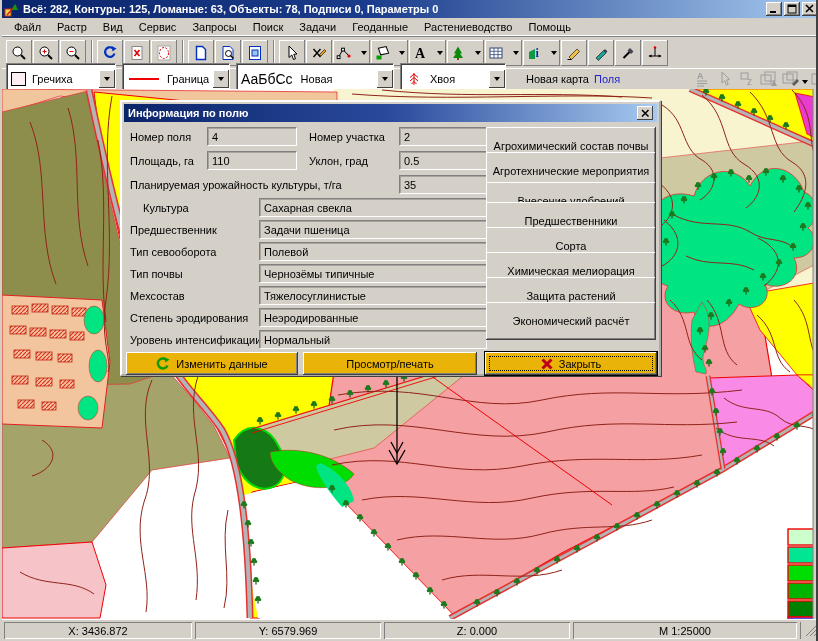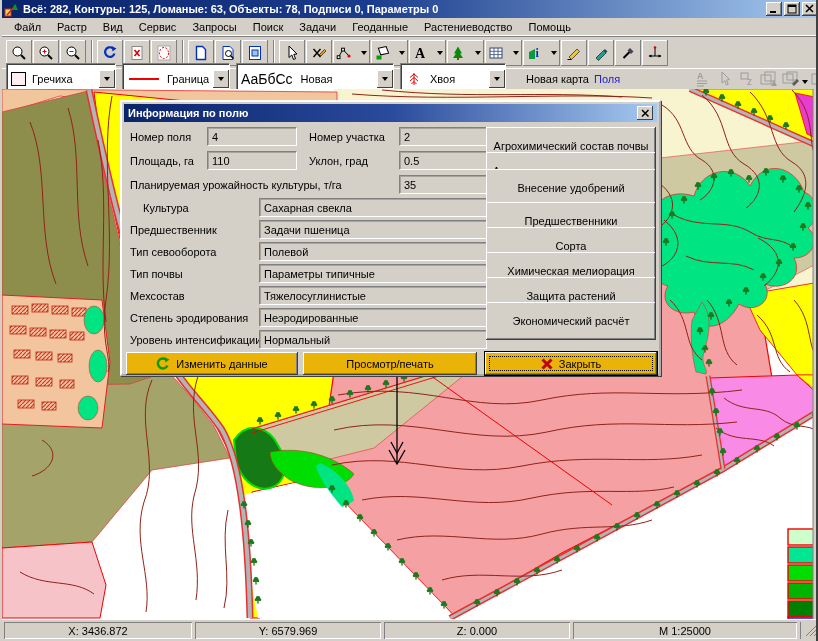--- a/index.html
+++ b/index.html
@@ -579,31 +579,31 @@
     <span class="lbl" style="left:8px;top:77px;">Планируемая урожайность культуры, т/га</span>
     <span class="fld" style="left:277px;top:73px;width:88px;">35</span>
 
     <span class="lbl" style="left:21px;top:100px;">Культура</span>
     <span class="fld" style="left:137px;top:96px;width:228px;">Сахарная свекла</span>
     <span class="lbl" style="left:8px;top:122px;">Предшественник</span>
     <span class="fld" style="left:137px;top:118px;width:228px;">Задачи пшеница</span>
     <span class="lbl" style="left:8px;top:144px;">Тип севооборота</span>
     <span class="fld" style="left:137px;top:140px;width:228px;">Полевой</span>
     <span class="lbl" style="left:8px;top:166px;">Тип почвы</span>
-    <span class="fld" style="left:137px;top:162px;width:228px;">Параметры типичные</span>
+    <span class="fld" style="left:137px;top:162px;width:228px;">Чернозёмы типичные</span>
     <span class="lbl" style="left:8px;top:188px;">Мехсостав</span>
     <span class="fld" style="left:137px;top:184px;width:228px;">Тяжелосуглинистые</span>
     <span class="lbl" style="left:8px;top:210px;">Степень эродирования</span>
     <span class="fld" style="left:137px;top:206px;width:228px;">Неэродированные</span>
     <span class="lbl" style="left:8px;top:232px;">Уровень интенсификации</span>
     <span class="fld" style="left:137px;top:228px;width:228px;">Нормальный</span>
 
     <button class="abtn" style="top:25px;">Агрохимический состав почвы</button>
     <button class="abtn" style="top:50px;">Агротехнические мероприятия</button>
-    <button class="abtn" style="top:67px;padding-left:6px;">Внесение удобрений</button>
+    <button class="abtn" style="top:80px;padding-left:6px;">Внесение удобрений</button>
     <button class="abtn" style="top:100px;">Предшественники</button>
     <button class="abtn" style="top:125px;">Сорта</button>
     <button class="abtn" style="top:150px;">Химическая мелиорация</button>
     <button class="abtn" style="top:175px;">Защита растений</button>
     <button class="abtn" style="top:200px;">Экономический расчёт</button>
 
     <button class="bbtn" style="left:4px;width:172px;">
       <svg width="14" height="14">
         <path d="M11.5,8.5 a5,5 0 1 1 -1.5,-6" fill="none" stroke="#0a9a0a" stroke-width="2.4"></path>
         <polygon points="8.5,0.5 13.5,2.5 9.5,5.5" fill="#0a9a0a"></polygon>

